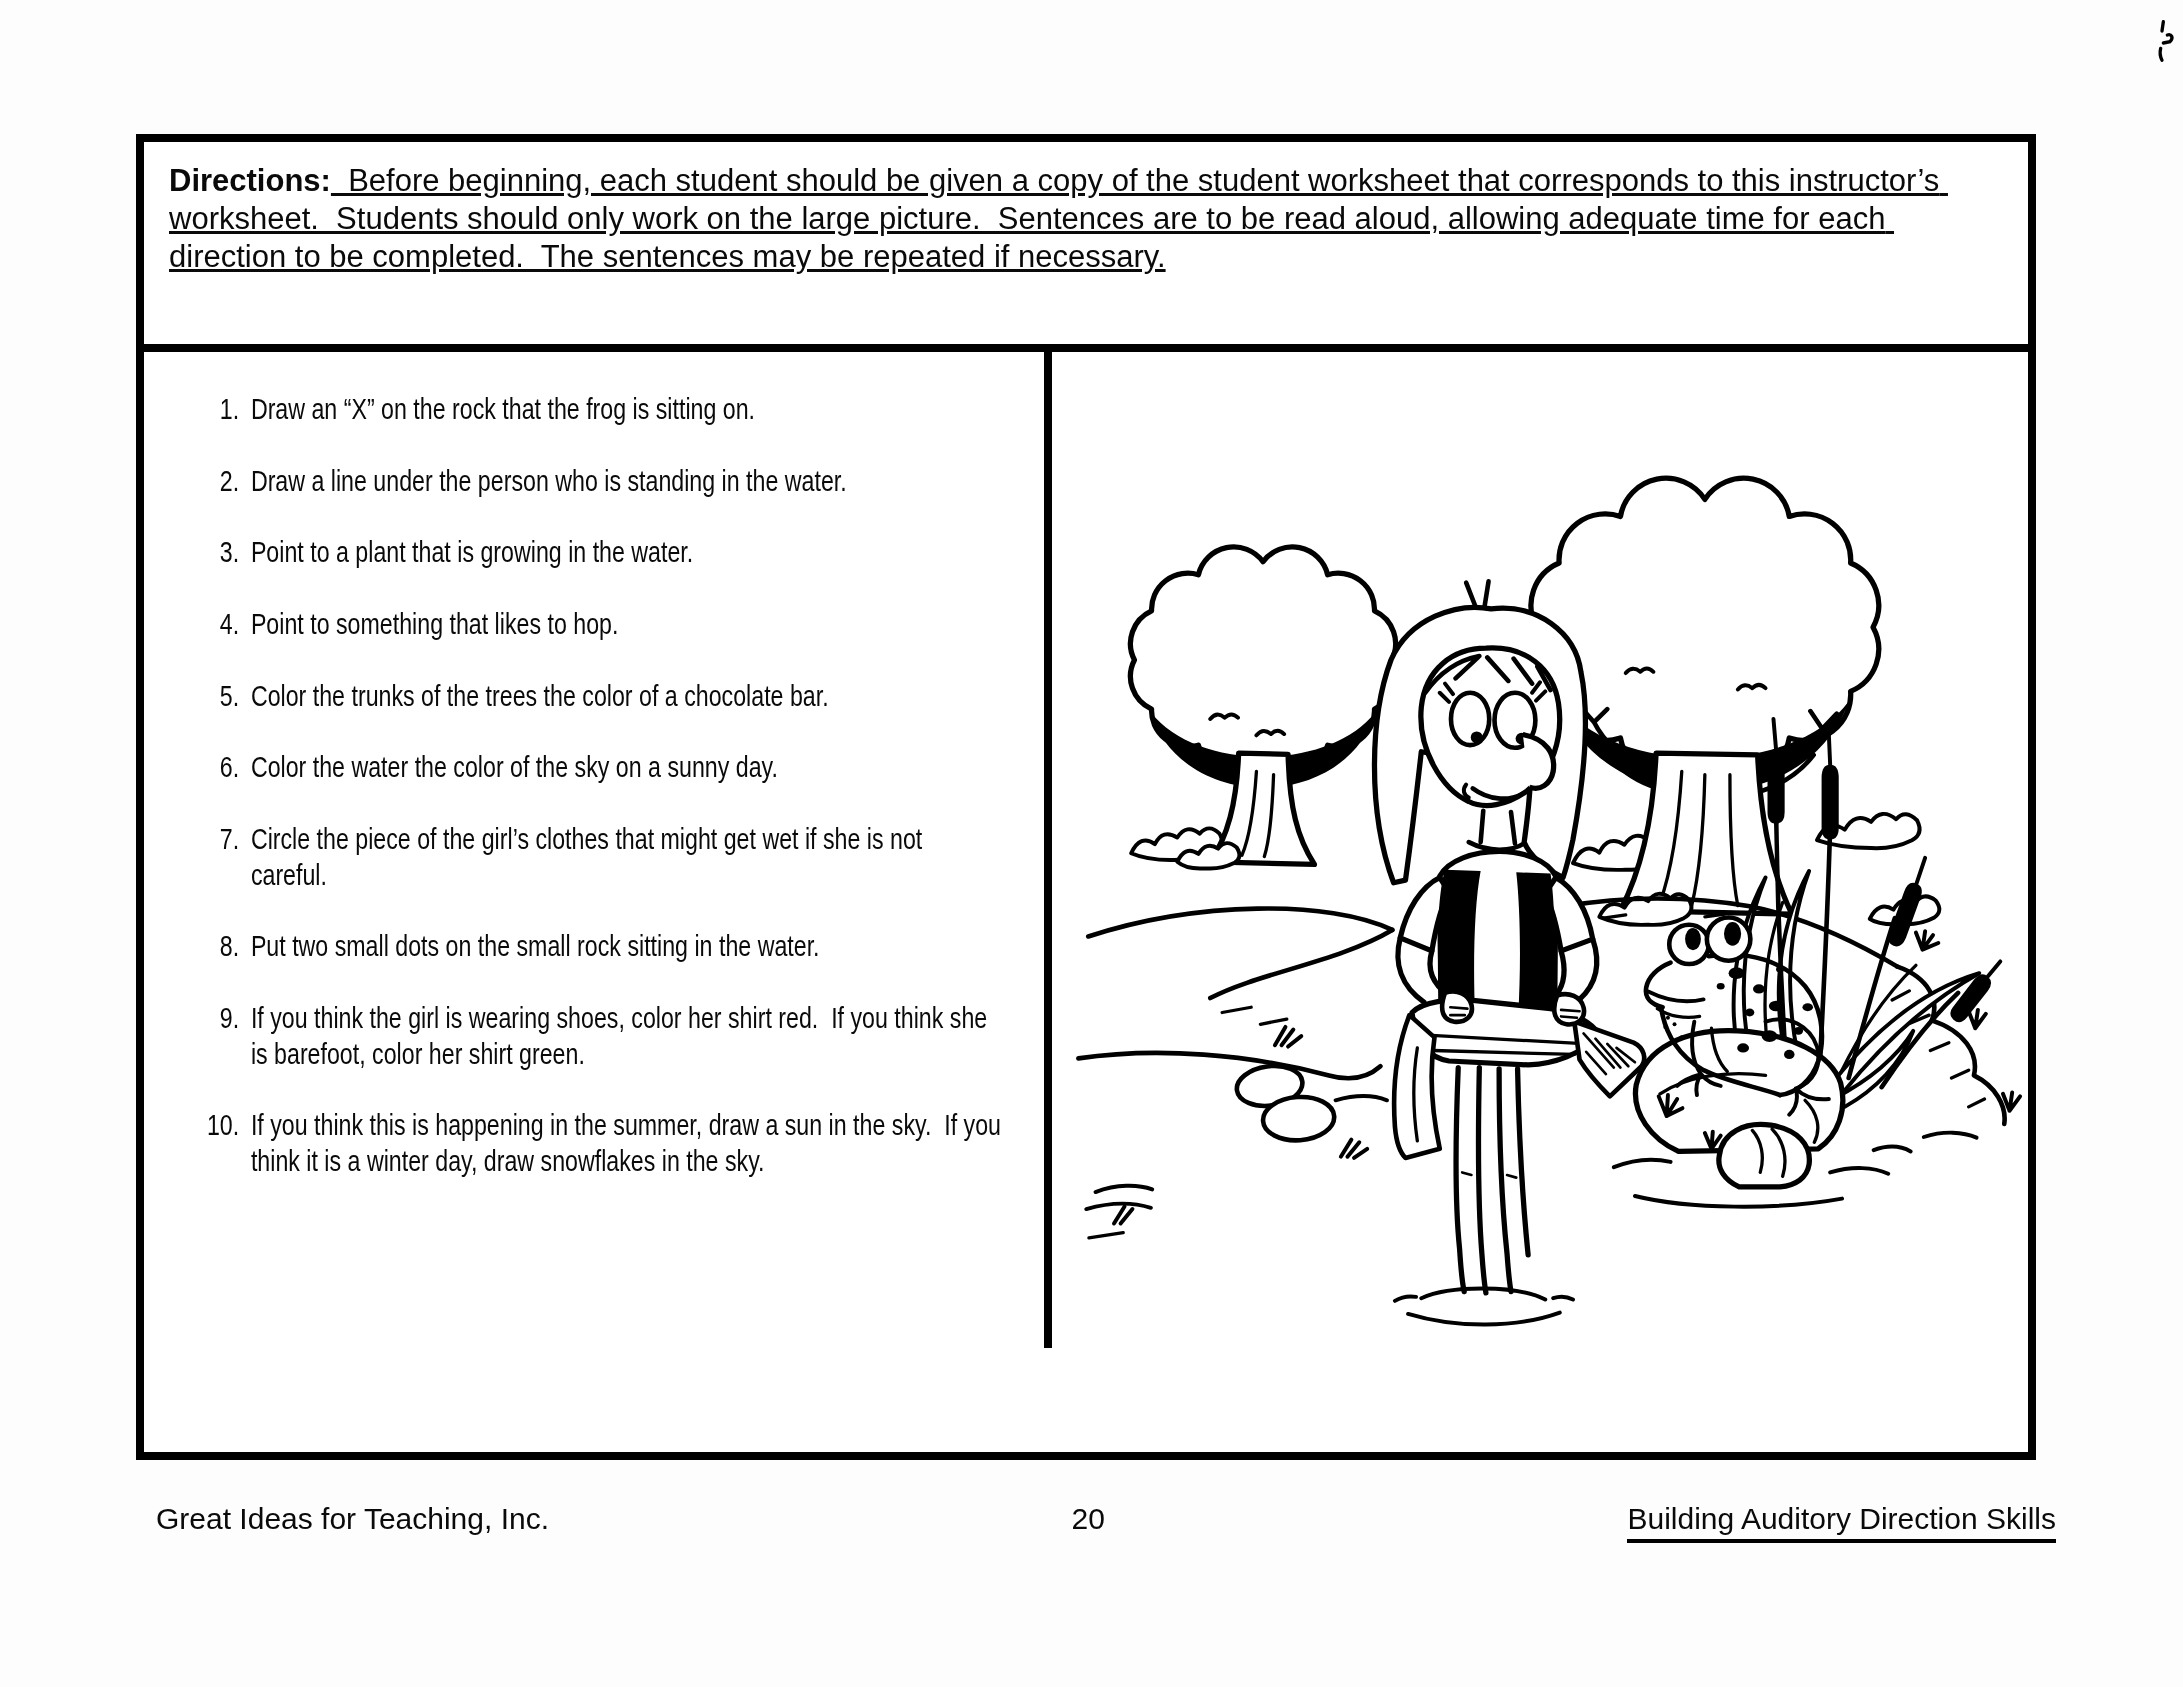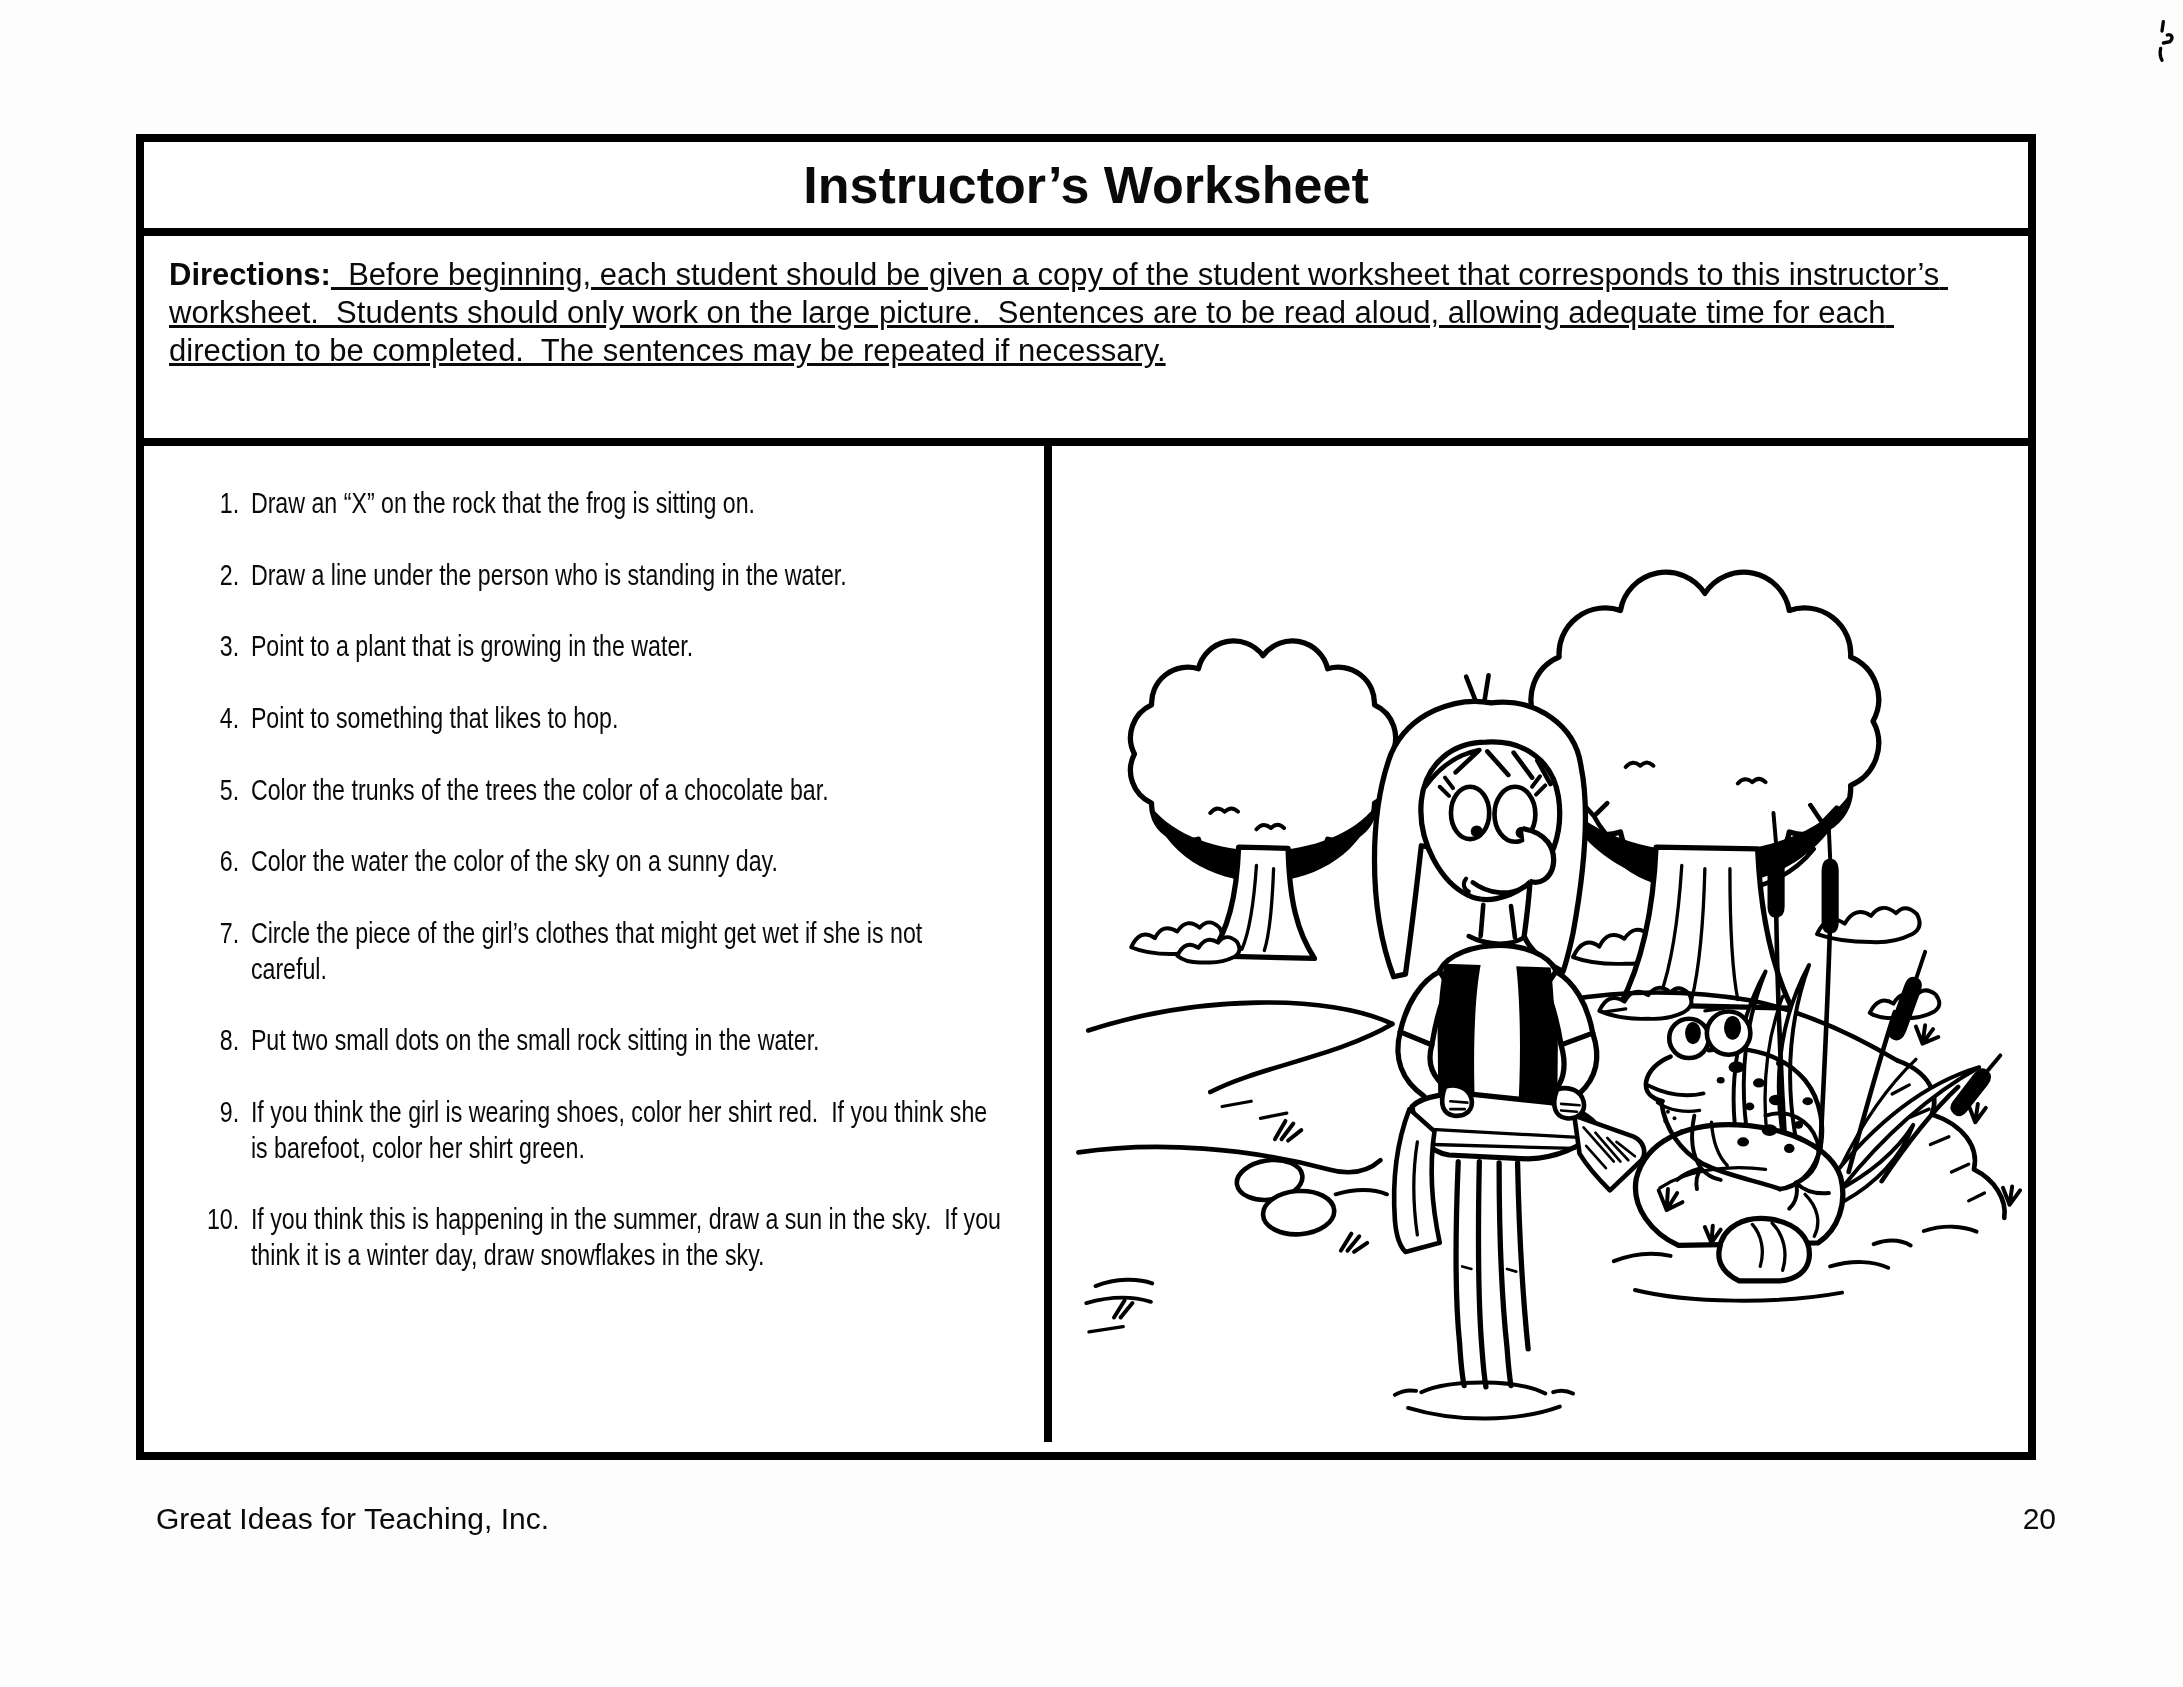--- a/index.html
+++ b/index.html
@@ -34,23 +34,20 @@
   .wfill{fill:#fff;stroke:#000;stroke-linejoin:round;}
   .bfill{fill:#000;stroke:none;}
 </style>
 </head>
 <body>
 
 <div class="page">
 
   <div class="frame">
 
-    <div class="title-row">
-      <div class="title">Instructor’s Worksheet</div>
-    </div>
 
     <div class="directions-row">
       <span class="lbl">Directions:</span><span class="body">  Before beginning, each student should be given a copy of the student worksheet that corresponds to this instructor’s worksheet.  Students should only work on the large picture.  Sentences are to be read aloud, allowing adequate time for each direction to be completed.  The sentences may be repeated if necessary.</span>
     </div>
 
     <div class="content-row">
 
       <div class="list-panel">
         <ol class="instructions">
           <li>
@@ -273,20 +270,21 @@
             </g>
           </g>
         </svg>
       </div>
     </div>
   </div>
 
   <div class="footer">
     <span class="f-left">Great Ideas for Teaching, Inc.</span>
     <span class="f-center">20</span>
+    <span class="f-right">Building Auditory Direction Skills</span>
   </div>
 
   <div class="artifact">
     <svg width="24" height="44" viewBox="0 0 36 66">
       <path d="M14,4 L12,18 M20,24 C26,22 30,28 24,34 L14,36 M10,44 C8,52 10,58 12,62" stroke="#000" stroke-width="5" fill="none" stroke-linecap="round"></path>
     </svg>
   </div>
 
 </div>
 

